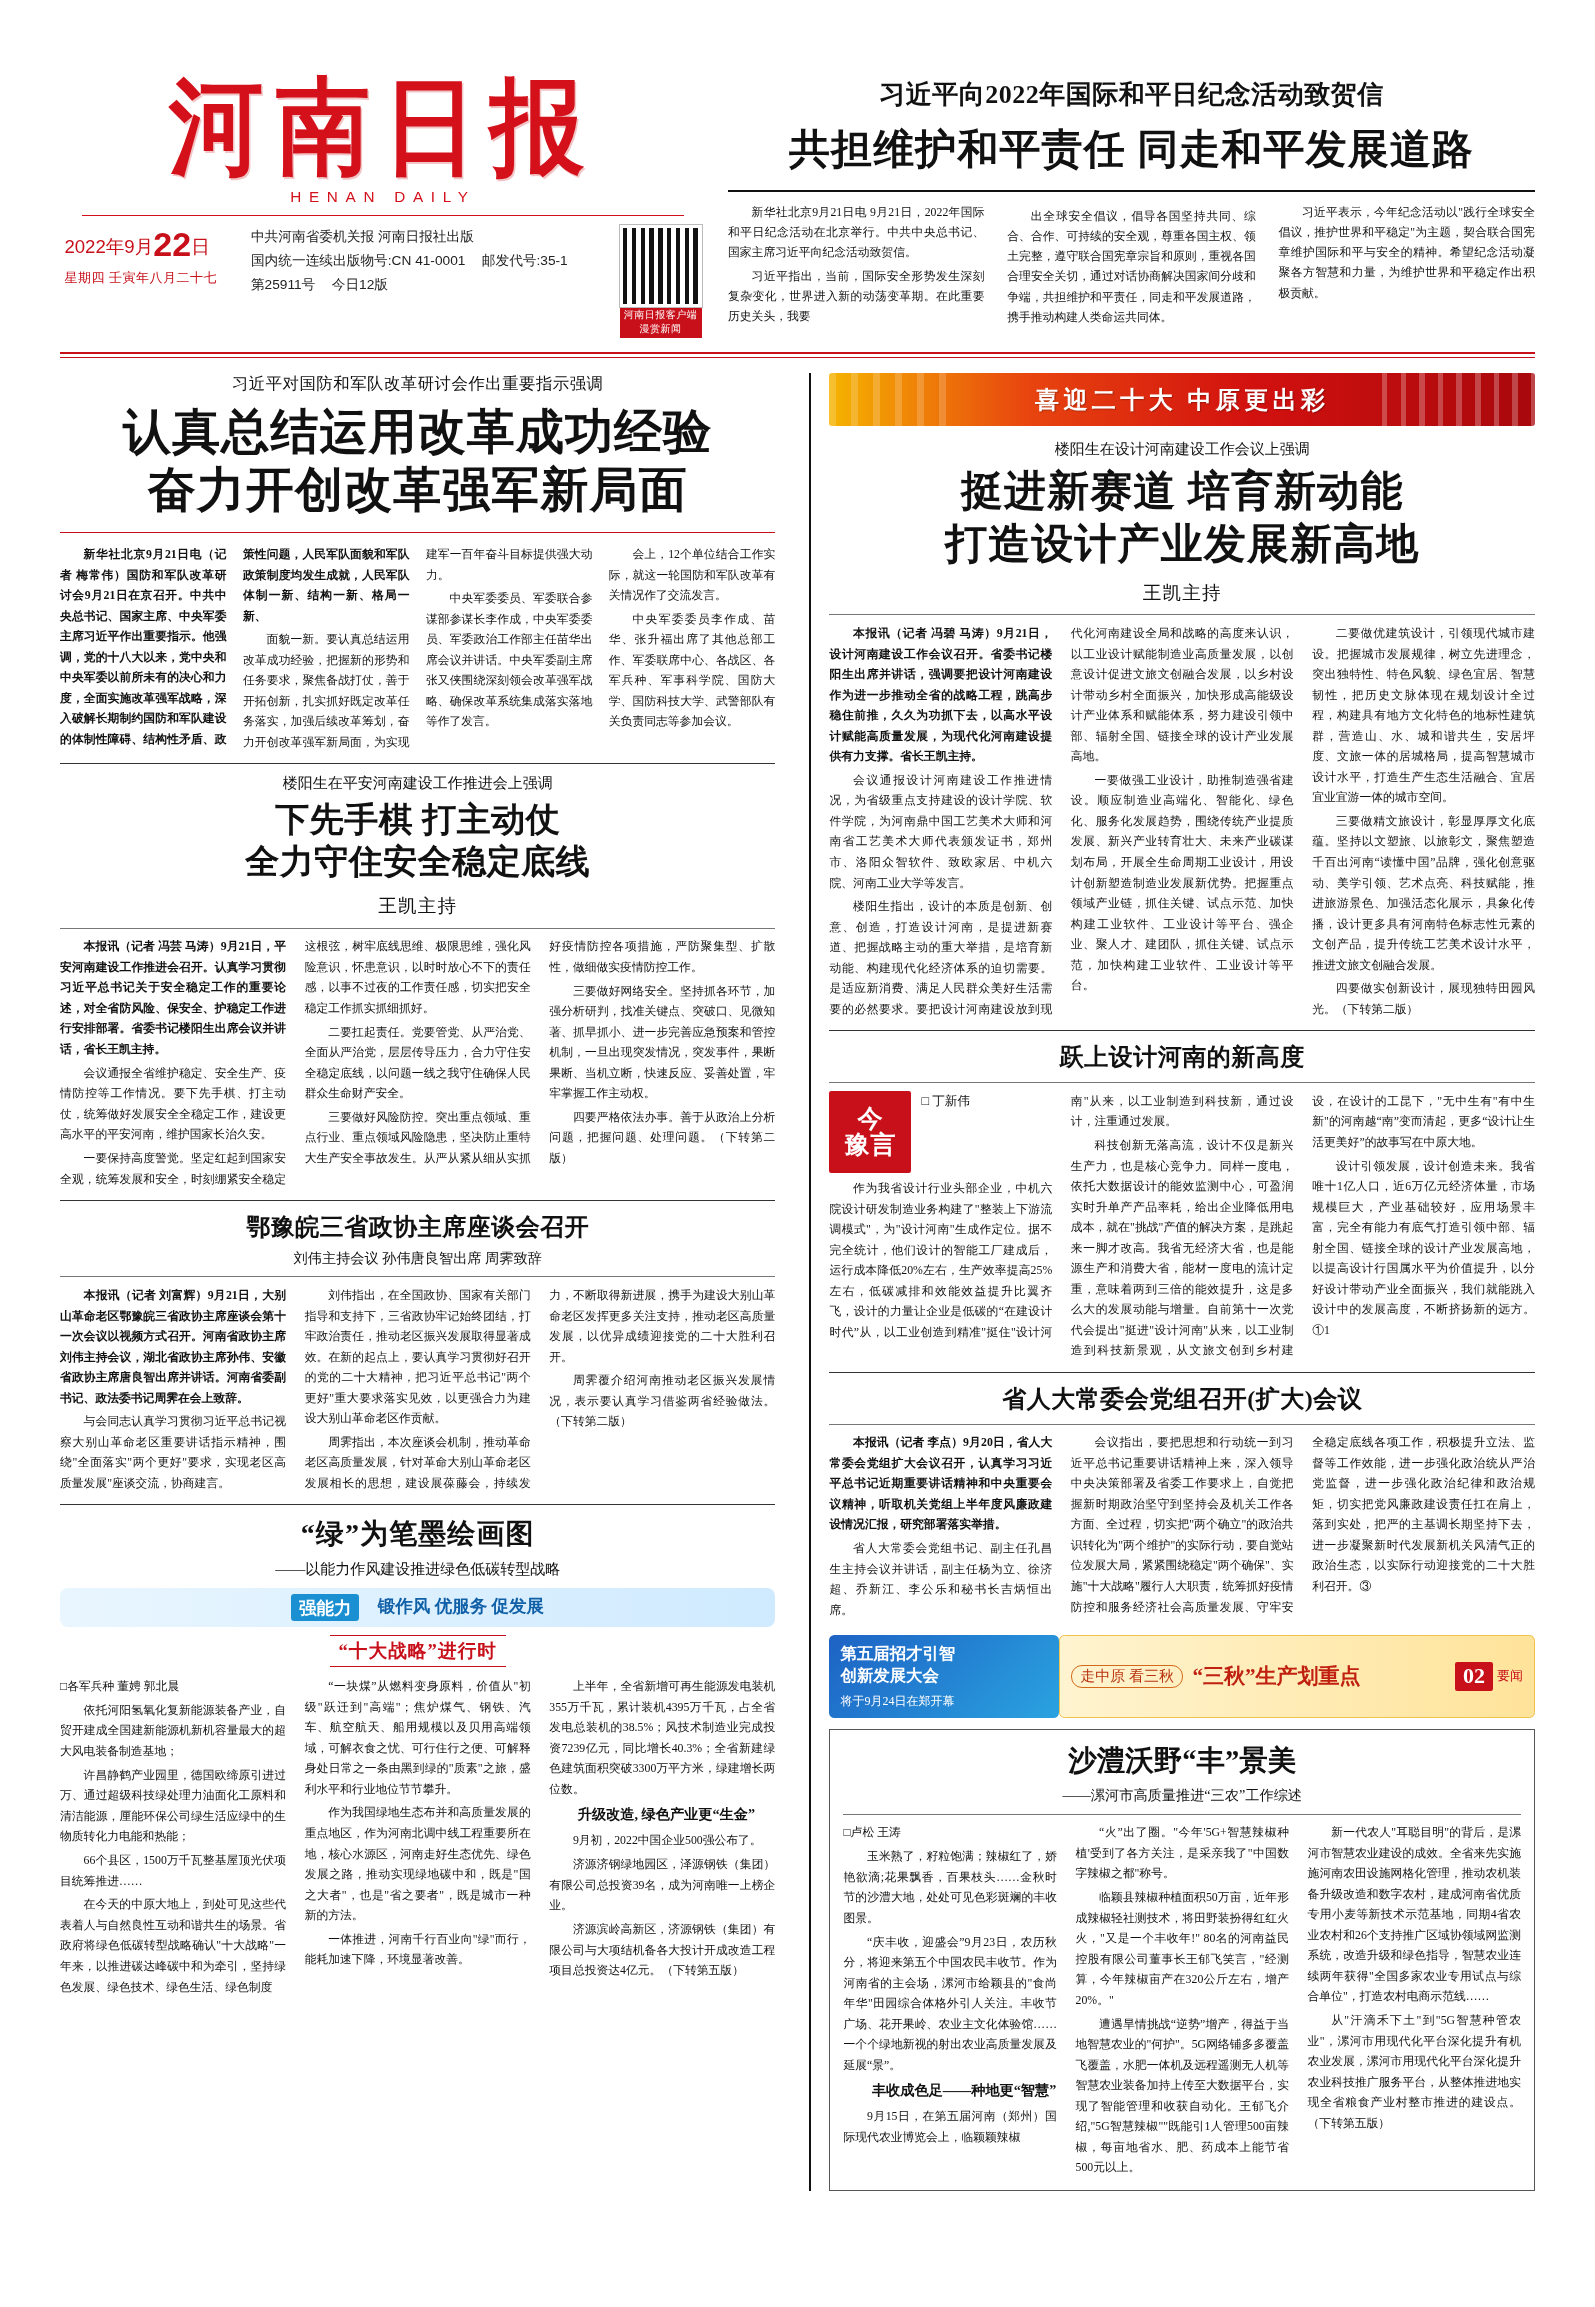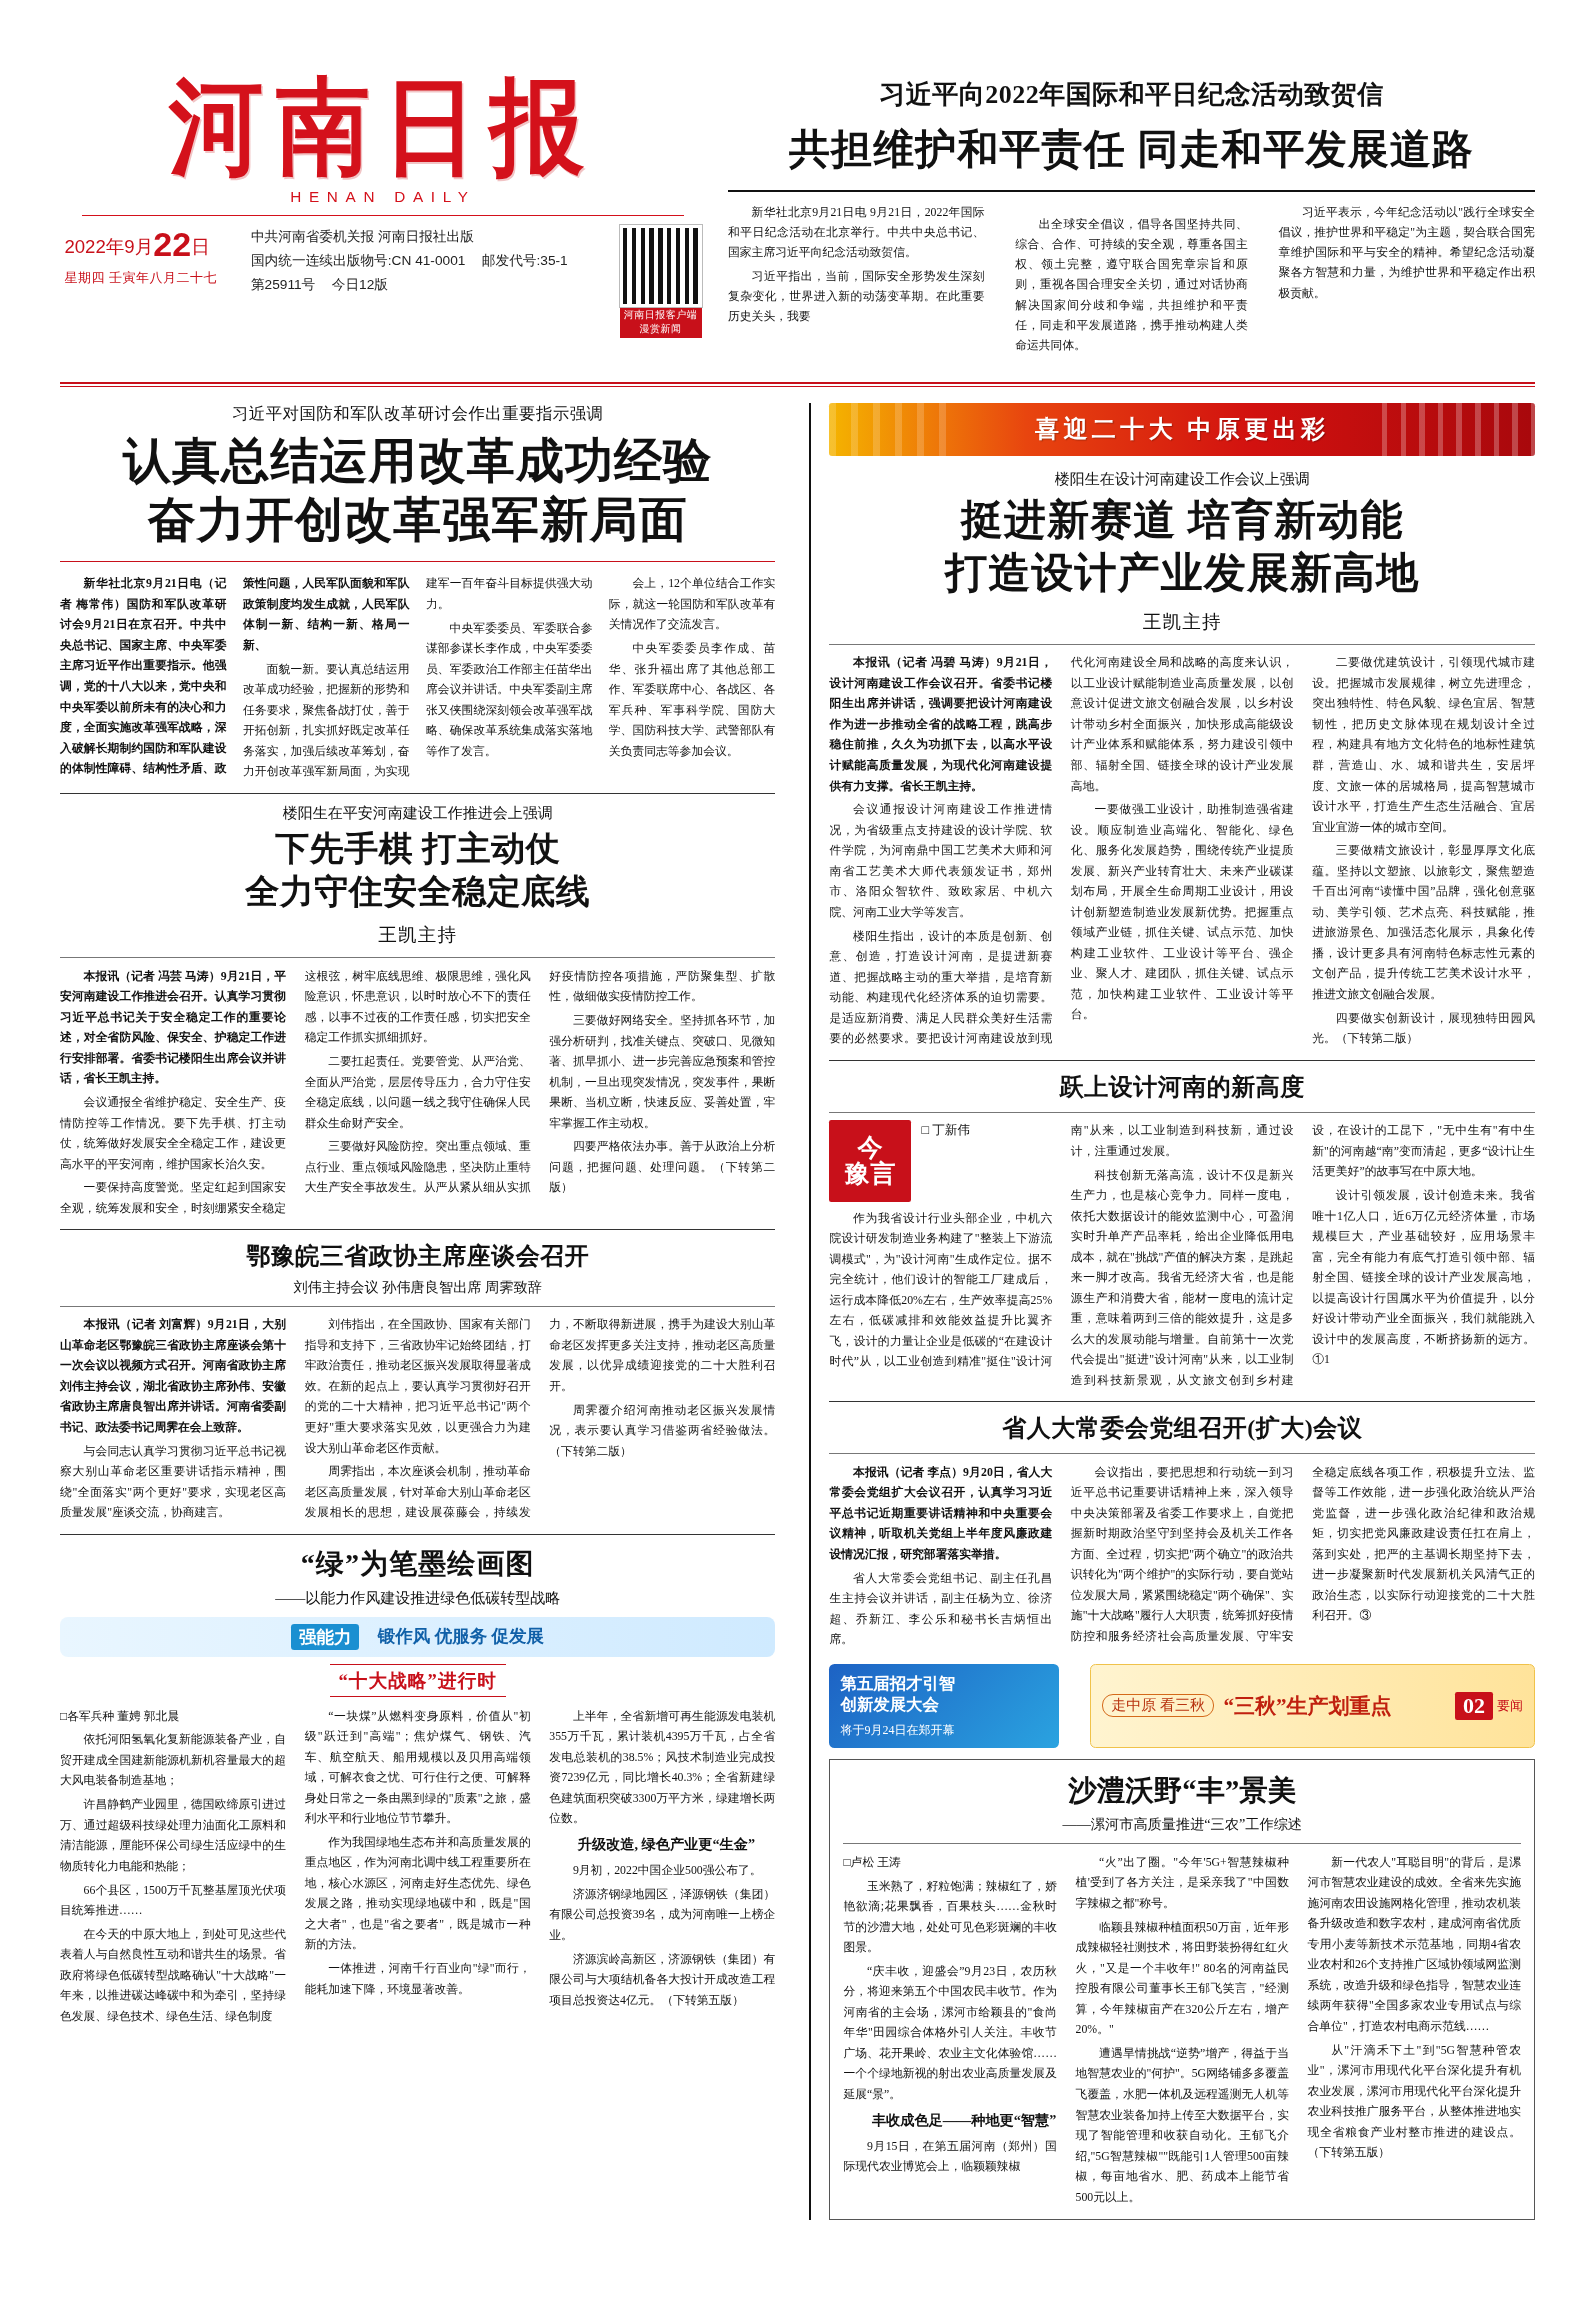--- a/index.html
+++ b/index.html
@@ -105,21 +105,21 @@
   
   .comment-box { display:flex; gap:10px; }
   .stamp {
     width:82px; flex:0 0 82px; height:82px; background:#c8101a; color:#fff;
     display:flex; flex-direction:column; align-items:center; justify-content:center;
     font-size:25px; font-weight:700; line-height:1.05; letter-spacing:1.1px; border-radius:2.2px;
   }
   .author-line { font-size:12.6px; margin-bottom:4.4px;}
 
   
-  .promo-row { display:flex; gap:31px; margin:14.2px 0 11px; align-items:stretch; }
+  .promo-row { display:flex; gap:0; margin:14.2px 0 11px; align-items:stretch; }
   .promo-blue {
     width:230px; flex:0 0 230px; border-radius:5.5px; color:#fff; padding:8.8px 11px;
     background:linear-gradient(135deg,#1d62c4,#2aa3e0);
   }
   .promo-blue .t1 { font-size:16.4px; font-weight:700; line-height:1.3; }
   .promo-blue .t2 { font-size:12px; margin-top:6.6px; }
   .promo-yellow {
     flex:1; border-radius:5.5px; padding:7.7px 11px; position:relative;
     background:linear-gradient(90deg,#fff4d0,#ffe39a);
     border:1.1px solid #f0c24a; display:flex; align-items:center; gap:10px;
@@ -188,21 +188,21 @@
     <div class="mh-right">
       <div class="mh-r-line1">习近平向2022年国际和平日纪念活动致贺信</div>
       <div class="mh-r-line2">共担维护和平责任  同走和平发展道路</div>
       <div class="mh-r-rule"></div>
       <div class="mh-cols">
         <div>
           <p class="ind" style="margin:0 0 3.3px">新华社北京9月21日电  9月21日，2022年国际和平日纪念活动在北京举行。中共中央总书记、国家主席习近平向纪念活动致贺信。</p>
           <p class="ind" style="margin:0">习近平指出，当前，国际安全形势发生深刻复杂变化，世界进入新的动荡变革期。在此重要历史关头，我要</p>
         </div>
         <div>
-            <p class="ind" style="margin:12px">出全球安全倡议，倡导各国坚持共同、综合、合作、可持续的安全观，尊重各国主权、领土完整，遵守联合国宪章宗旨和原则，重视各国合理安全关切，通过对话协商解决国家间分歧和争端，共担维护和平责任，同走和平发展道路，携手推动构建人类命运共同体。</p>
+            <p class="ind" style="margin:4px">出全球安全倡议，倡导各国坚持共同、综合、合作、可持续的安全观，尊重各国主权、领土完整，遵守联合国宪章宗旨和原则，重视各国合理安全关切，通过对话协商解决国家间分歧和争端，共担维护和平责任，同走和平发展道路，携手推动构建人类命运共同体。</p>
           </div>
         <div>
             <p class="ind" style="margin:0">习近平表示，今年纪念活动以"践行全球安全倡议，推护世界和平稳定"为主题，契合联合国宪章维护国际和平与安全的精神。希望纪念活动凝聚各方智慧和力量，为维护世界和平稳定作出积极贡献。</p>
           </div>
       </div>
     </div>
   </div>
 
   <div class="top-rule"></div>
   <div class="top-rule2"></div>

